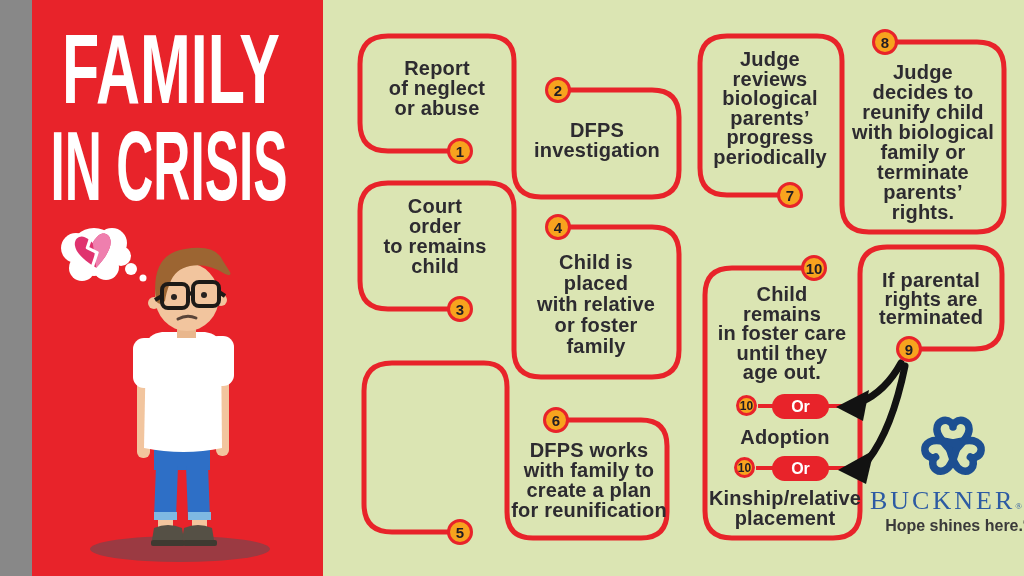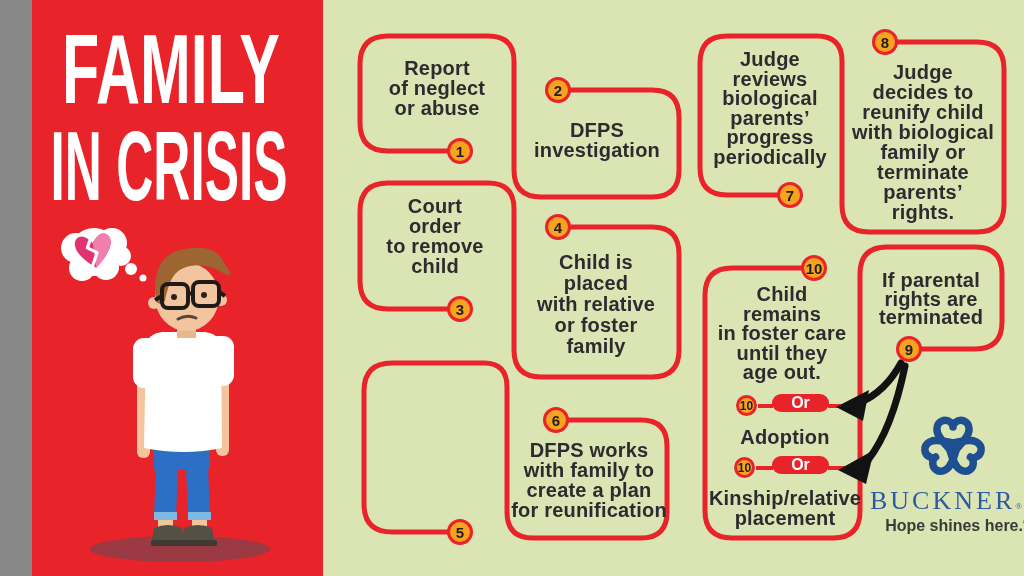--- a/index.html
+++ b/index.html
@@ -8,21 +8,21 @@
   .right-panel{position:absolute;left:291px;top:0;width:733px;height:576px;background:#dbe5b3;}
   .left-panel{position:absolute;left:0;top:0;width:291px;height:576px;background:#e8232a;}
   svg{display:block;}
   .overlay{position:absolute;left:0;top:0;width:1024px;height:576px;pointer-events:none;}
   .step-text{position:absolute;white-space:pre;text-align:center;
              font-weight:700;font-size:20px;line-height:20px;color:#2d2b30;letter-spacing:0.2px;}
   .badge{position:absolute;width:26px;height:26px;border-radius:50%;background:#f7a31e;
          border:3px solid #e8232a;box-sizing:border-box;display:flex;align-items:center;
          justify-content:center;font-weight:700;font-size:15px;color:#211d24;}
   .badge.small{width:21px;height:21px;font-size:12px;border-width:3px;}
-  .or-pill{position:absolute;width:57px;height:18px;border-radius:13px;background:#e8232a;
+  .or-pill{position:absolute;width:57px;height:25px;border-radius:13px;background:#e8232a;
            display:flex;align-items:center;justify-content:center;
            color:#ffffff;font-weight:700;font-size:16px;}
   .brand{position:absolute;left:838px;top:486px;width:174px;text-align:left;
          font-family:Liberation Serif, serif;font-size:26px;font-weight:400;
          letter-spacing:3px;color:#2d5ba3;}
   .brand .reg{font-size:9px;letter-spacing:0;vertical-align:baseline;}
   .tagline{position:absolute;left:838px;top:517px;width:174px;text-align:center;
            font-size:16px;font-weight:700;color:#3a3a3a;}
   .tagline .reg{font-size:8px;vertical-align:super;}
 </style>
@@ -147,21 +147,21 @@
     </g>
   </svg>
 
   <div class="step-text" style="left:330px;top:58px;width:150px">Report
 of neglect
 or abuse</div>
   <div class="step-text" style="left:490px;top:120px;width:150px">DFPS
 investigation</div>
   <div class="step-text" style="left:328px;top:196px;width:150px">Court
 order
-to remove
+to remains
 child</div>
   <div class="step-text" style="left:489px;top:252px;width:150px;line-height:21px">Child is
 placed
 with relative
 or foster
 family</div>
   <div class="step-text" style="left:477px;top:440px;width:160px">DFPS works
 with family to
 create a plan
 for reunification</div>

